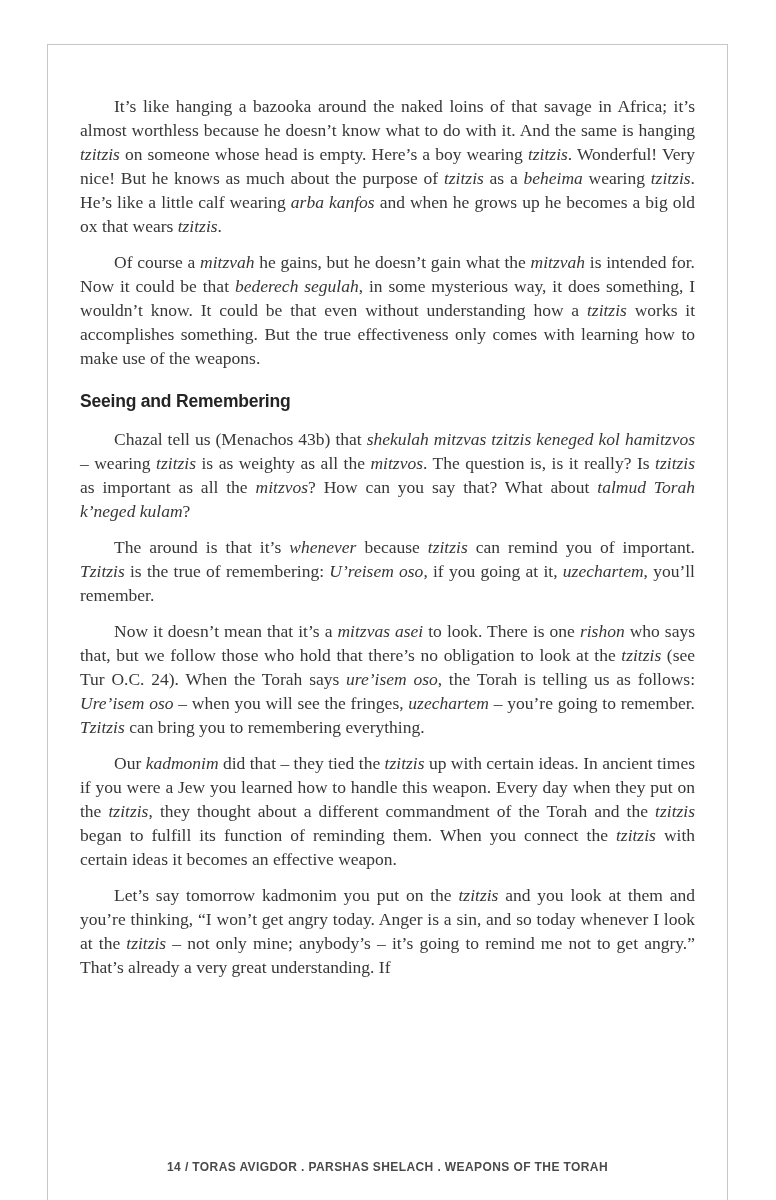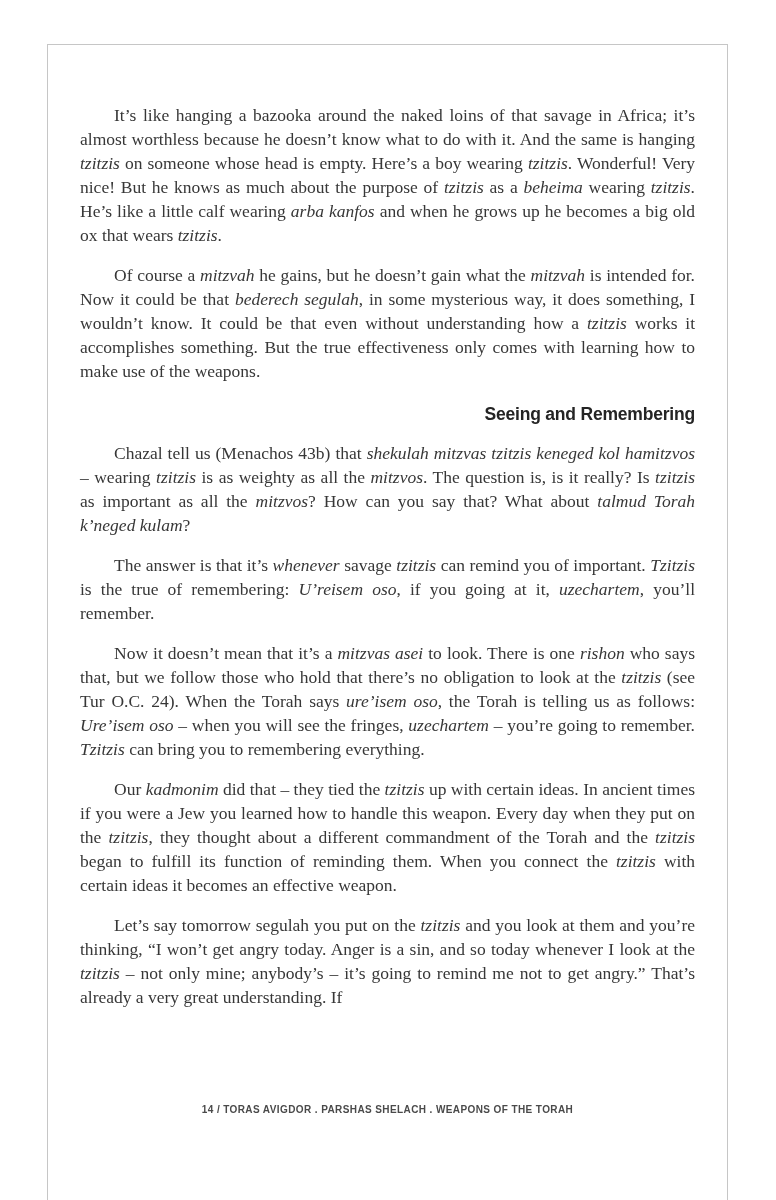--- a/index.html
+++ b/index.html
@@ -21,62 +21,62 @@
     width: 681px;
     height: 1210px; 
     box-sizing: border-box;
     background: #ffffff;
     border: 1px solid var(--border-color, #c6c6c6);
   }
   .content {
     padding: 42px 32px 0 32px;
   }
   p.body-para {
-    margin: 16px 0 12px 0;
+    margin: 7px 0 12px 0;
     font-size: 17.5px;
     line-height: 24px;
     color: var(--body-color, #373737);
     text-align: justify;
     text-indent: 34px;
   }
   p.body-para i {
     font-style: italic;
   }
   h2.section-heading {
     font-family: "Liberation Sans", "DejaVu Sans", sans-serif;
     font-weight: 700;
     font-size: 17.5px;
     line-height: 21px;
     letter-spacing: -0.2px;
-    text-align: right;
+    text-align: left;
     color: var(--heading-color, #242424);
     margin: 21px 0 15px 0;
   }
   .footer {
     position: absolute;
-    top: 1057px;
+    top: 1115px;
     left: 0;
     width: 100%;
     text-align: center;
     font-family: "Liberation Sans", "DejaVu Sans", sans-serif;
     font-weight: 700;
-    font-size: 10px;
+    font-size: 12px;
     line-height: 15px;
     letter-spacing: 0.4px;
     color: var(--footer-color, #4a4a4a);
   }
 </style>
 </head>
 <body style="--body-color: #373737; --heading-color: #242424; --footer-color: #4a4a4a; --border-color: #c6c6c6;">
 
 <div class="page">
   <div class="content">
       <p class="body-para"><span>It’s like hanging a bazooka around the naked loins of that savage in Africa; it’s almost worthless because he doesn’t know what to do with it. And the same is hanging </span><i>tzitzis</i><span> on someone whose head is empty. Here’s a boy wearing </span><i>tzitzis</i><span>. Wonderful! Very nice! But he knows as much about the purpose of </span><i>tzitzis</i><span> as a </span><i>beheima</i><span> wearing </span><i>tzitzis</i><span>. He’s like a little calf wearing </span><i>arba kanfos</i><span> and when he grows up he becomes a big old ox that wears </span><i>tzitzis</i><span>.</span></p>
       <p class="body-para"><span>Of course a </span><i>mitzvah</i><span> he gains, but he doesn’t gain what the </span><i>mitzvah</i><span> is intended for. Now it could be that </span><i>bederech segulah</i><span>, in some mysterious way, it does something, I wouldn’t know. It could be that even without understanding how a </span><i>tzitzis</i><span> works it accomplishes something. But the true effectiveness only comes with learning how to make use of the weapons.</span></p>
       <h2 class="section-heading">Seeing and Remembering</h2>
       <p class="body-para"><span>Chazal tell us (Menachos 43b) that </span><i>shekulah mitzvas tzitzis keneged kol hamitzvos</i><span> – wearing </span><i>tzitzis</i><span> is as weighty as all the </span><i>mitzvos</i><span>. The question is, is it really? Is </span><i>tzitzis</i><span> as important as all the </span><i>mitzvos</i><span>? How can you say that? What about </span><i>talmud Torah k’neged kulam</i><span>?</span></p>
-      <p class="body-para"><span>The answer is that it’s </span><i>whenever</i><span> savage </span><i>tzitzis</i><span> can remind you of important. </span><i>Tzitzis</i><span> is the true of remembering: </span><i>U’reisem oso</i><span>, if you going at it, </span><i>uzechartem</i><span>, you’ll remember.</span></p>
+      <p class="body-para"><span>The around is that it’s </span><i>whenever</i><span> because </span><i>tzitzis</i><span> can remind you of important. </span><i>Tzitzis</i><span> is the true of remembering: </span><i>U’reisem oso</i><span>, if you going at it, </span><i>uzechartem</i><span>, you’ll remember.</span></p>
       <p class="body-para"><span>Now it doesn’t mean that it’s a </span><i>mitzvas asei</i><span> to look. There is one </span><i>rishon</i><span> who says that, but we follow those who hold that there’s no obligation to look at the </span><i>tzitzis</i><span> (see Tur O.C. 24). When the Torah says </span><i>ure’isem oso</i><span>, the Torah is telling us as follows: </span><i>Ure’isem oso</i><span> – when you will see the fringes, </span><i>uzechartem</i><span> – you’re going to remember. </span><i>Tzitzis</i><span> can bring you to remembering everything.</span></p>
       <p class="body-para"><span>Our </span><i>kadmonim</i><span> did that – they tied the </span><i>tzitzis</i><span> up with certain ideas. In ancient times if you were a Jew you learned how to handle this weapon. Every day when they put on the </span><i>tzitzis</i><span>, they thought about a different commandment of the Torah and the </span><i>tzitzis</i><span> began to fulfill its function of reminding them. When you connect the </span><i>tzitzis</i><span> with certain ideas it becomes an effective weapon.</span></p>
-      <p class="body-para"><span>Let’s say tomorrow segulah you put on the </span><i>tzitzis</i><span> and you look at them and you’re thinking, “I won’t get angry today. Anger is a sin, and so today whenever I look at the </span><i>tzitzis</i><span> – not only mine; anybody’s – it’s going to remind me not to get angry.” That’s already a very great understanding. If</span></p>
+      <p class="body-para"><span>Let’s say tomorrow kadmonim you put on the </span><i>tzitzis</i><span> and you look at them and you’re thinking, “I won’t get angry today. Anger is a sin, and so today whenever I look at the </span><i>tzitzis</i><span> – not only mine; anybody’s – it’s going to remind me not to get angry.” That’s already a very great understanding. If</span></p>
     </div>
   <div class="footer">14 / TORAS AVIGDOR . PARSHAS SHELACH . WEAPONS OF THE TORAH</div>
 </div>
 
 </body></html>

